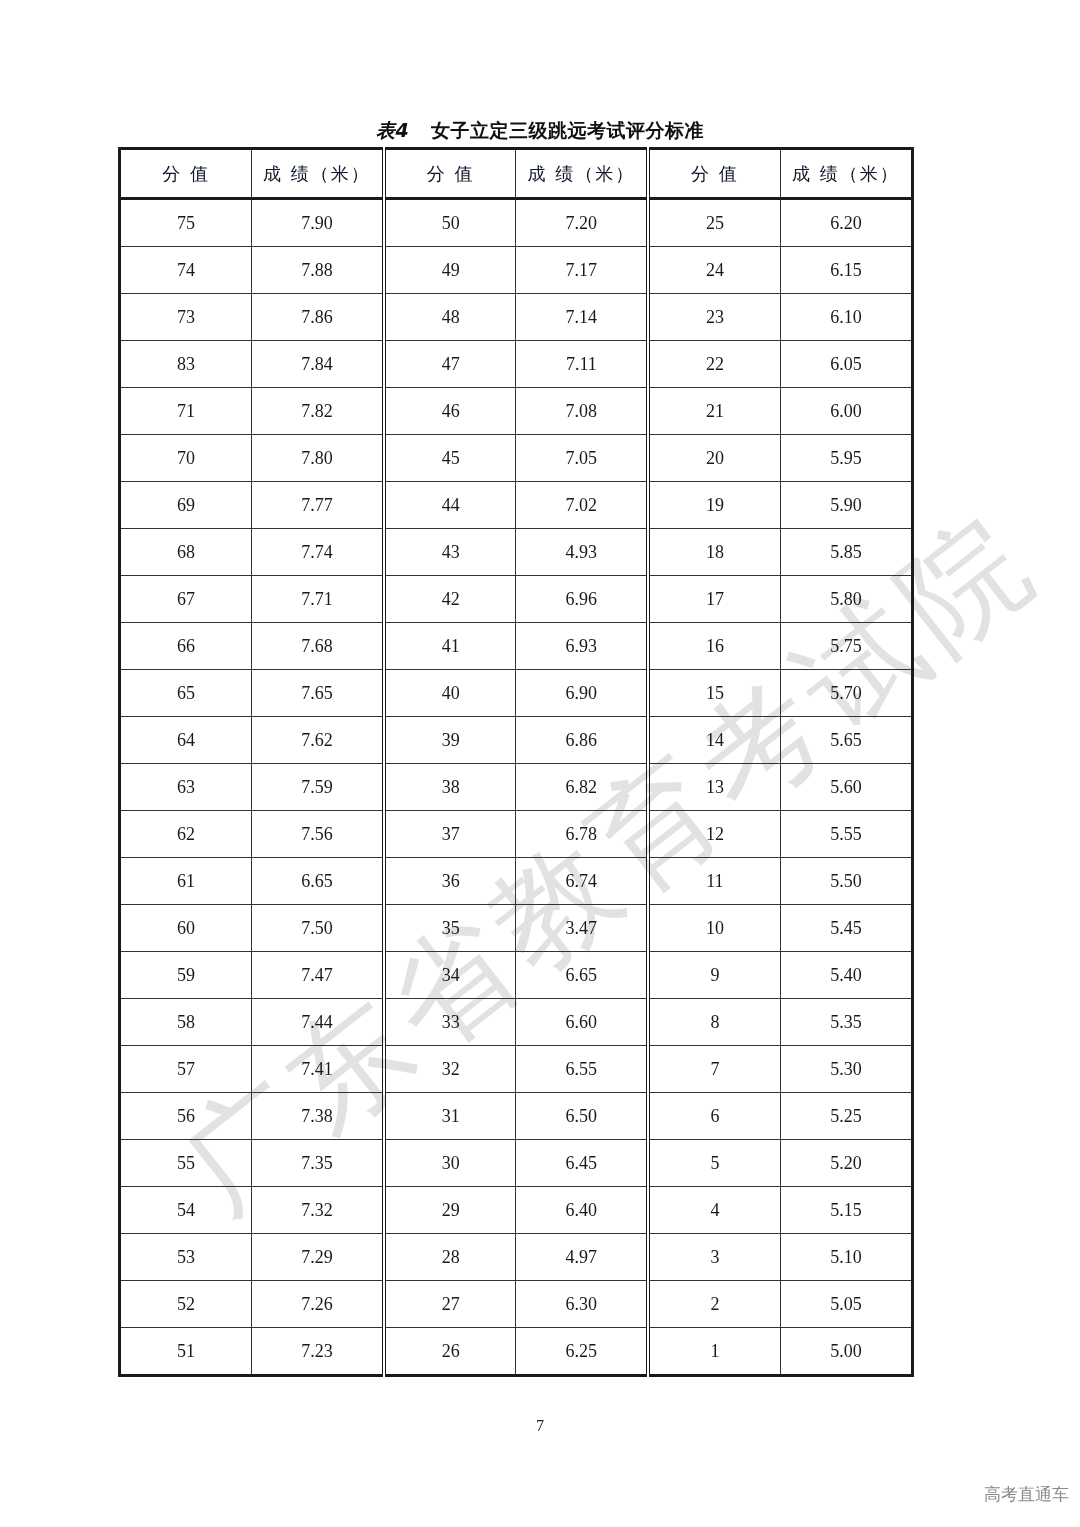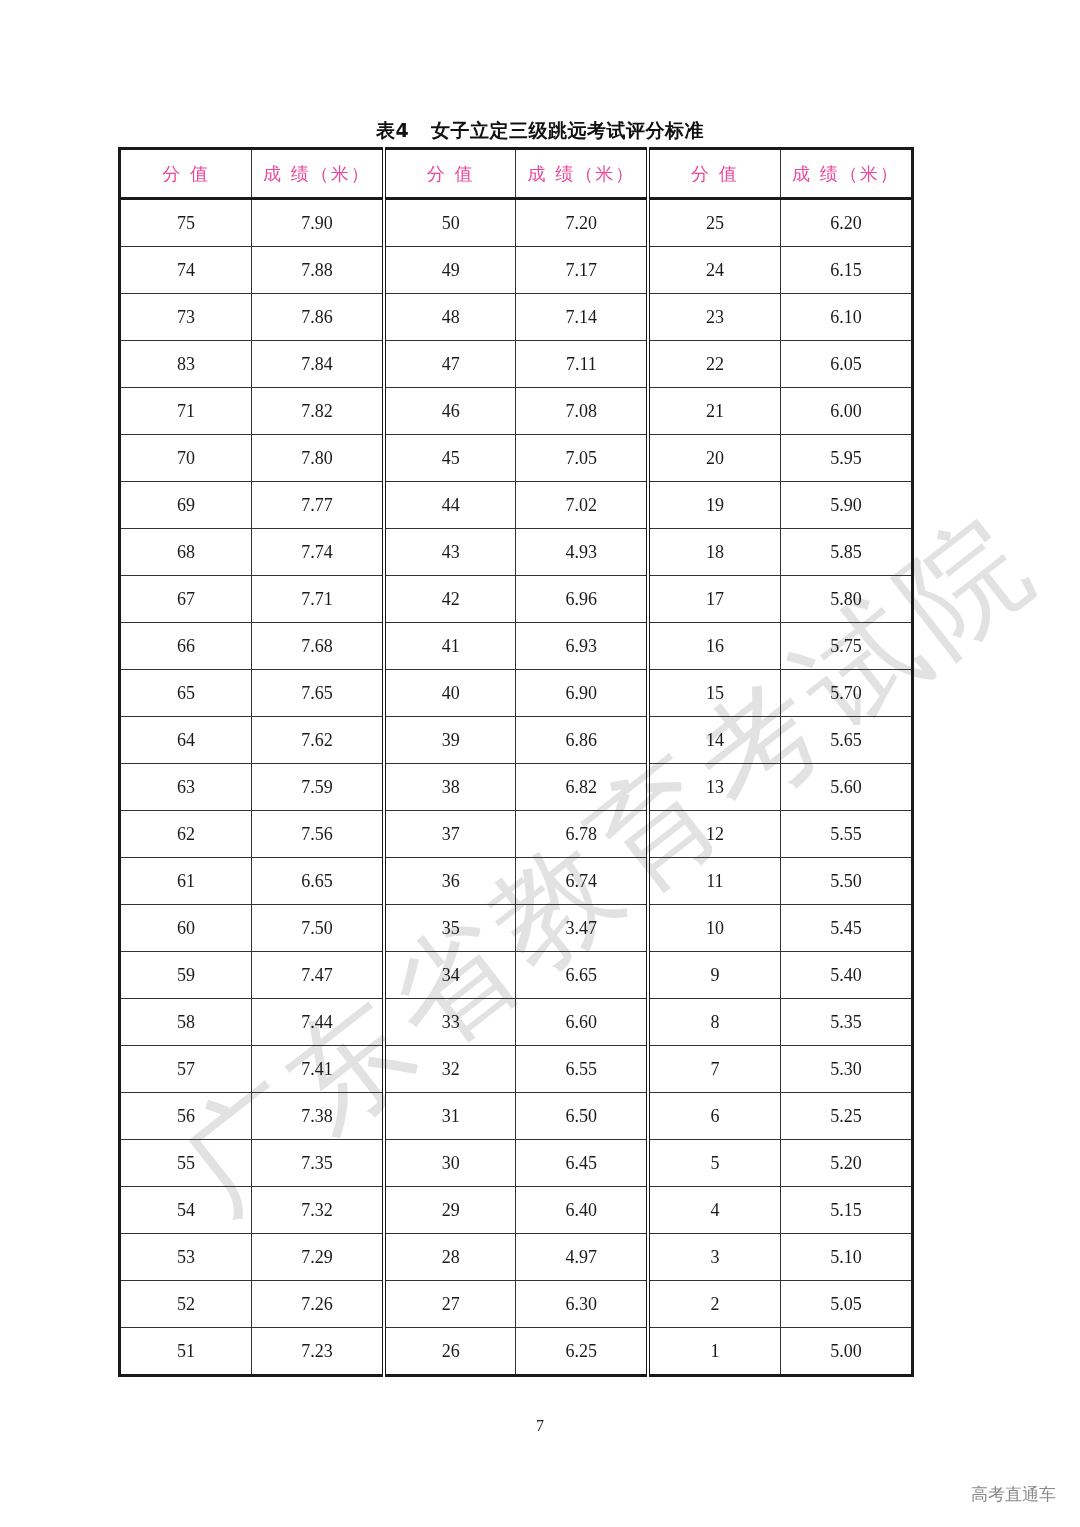--- a/index.html
+++ b/index.html
@@ -4,40 +4,40 @@
 <style>
   html, body { margin: 0; padding: 0; }
   body {
     width: 1080px; height: 1527px; background: #ffffff; position: relative;
     overflow: hidden; font-family: "Liberation Serif", "DejaVu Serif", serif; color: #1a1a1a;
   }
   .title {
     position: absolute; top: 118px; left: 0; width: 1080px; text-align: center;
     font-family: "DejaVu Sans", sans-serif; font-weight: bold; font-size: 19px; letter-spacing: 0.5px; color: #111;
   }
-  .title .num { margin-right: 22px; }
+  .title .num { margin-right: 22px; font-style: italic; }
   table.score {
     position: absolute; left: 118px; top: 147px; width: 796px;
     border-collapse: collapse; border: 3px solid #1a1a1a; table-layout: fixed;
   }
   table.score td, table.score th {
     border: 1.5px solid #333; text-align: center; padding: 0;
     font-size: 18px; font-weight: normal;
   }
   table.score th {
-    height: 47px; font-family: "DejaVu Sans", sans-serif; font-size: 18px; color: #ec4899;
+    height: 47px; font-family: "DejaVu Sans", sans-serif; font-size: 18px; color: #0f172a;
     border-bottom: 3px solid #1a1a1a; letter-spacing: 2px; margin-top: 17px;
   }
   table.score td { height: 46px; }
   table.score .grp-end { border-right: 4px double #1a1a1a; }
   .page-num {
     position: absolute; top: 1417px; left: 0; width: 1080px; text-align: center; font-size: 16px; color: #222;
   }
   .brand {
-    position: absolute; top: 1483px; right: 24px; font-family: "DejaVu Sans", sans-serif;
+    position: absolute; top: 1483px; right: 11px; font-family: "DejaVu Sans", sans-serif;
     font-size: 17px; color: #8a8a8a;
   }
   .watermark {
     position: absolute; left: 150px; top: 1120px; transform-origin: left top; transform: rotate(-38deg);
     font-family: "DejaVu Serif", serif; font-size: 120px; color: rgba(150,150,150,0.28); white-space: nowrap;
     pointer-events: none; letter-spacing: 10px;
   }
 </style>
 </head>
 <body>

